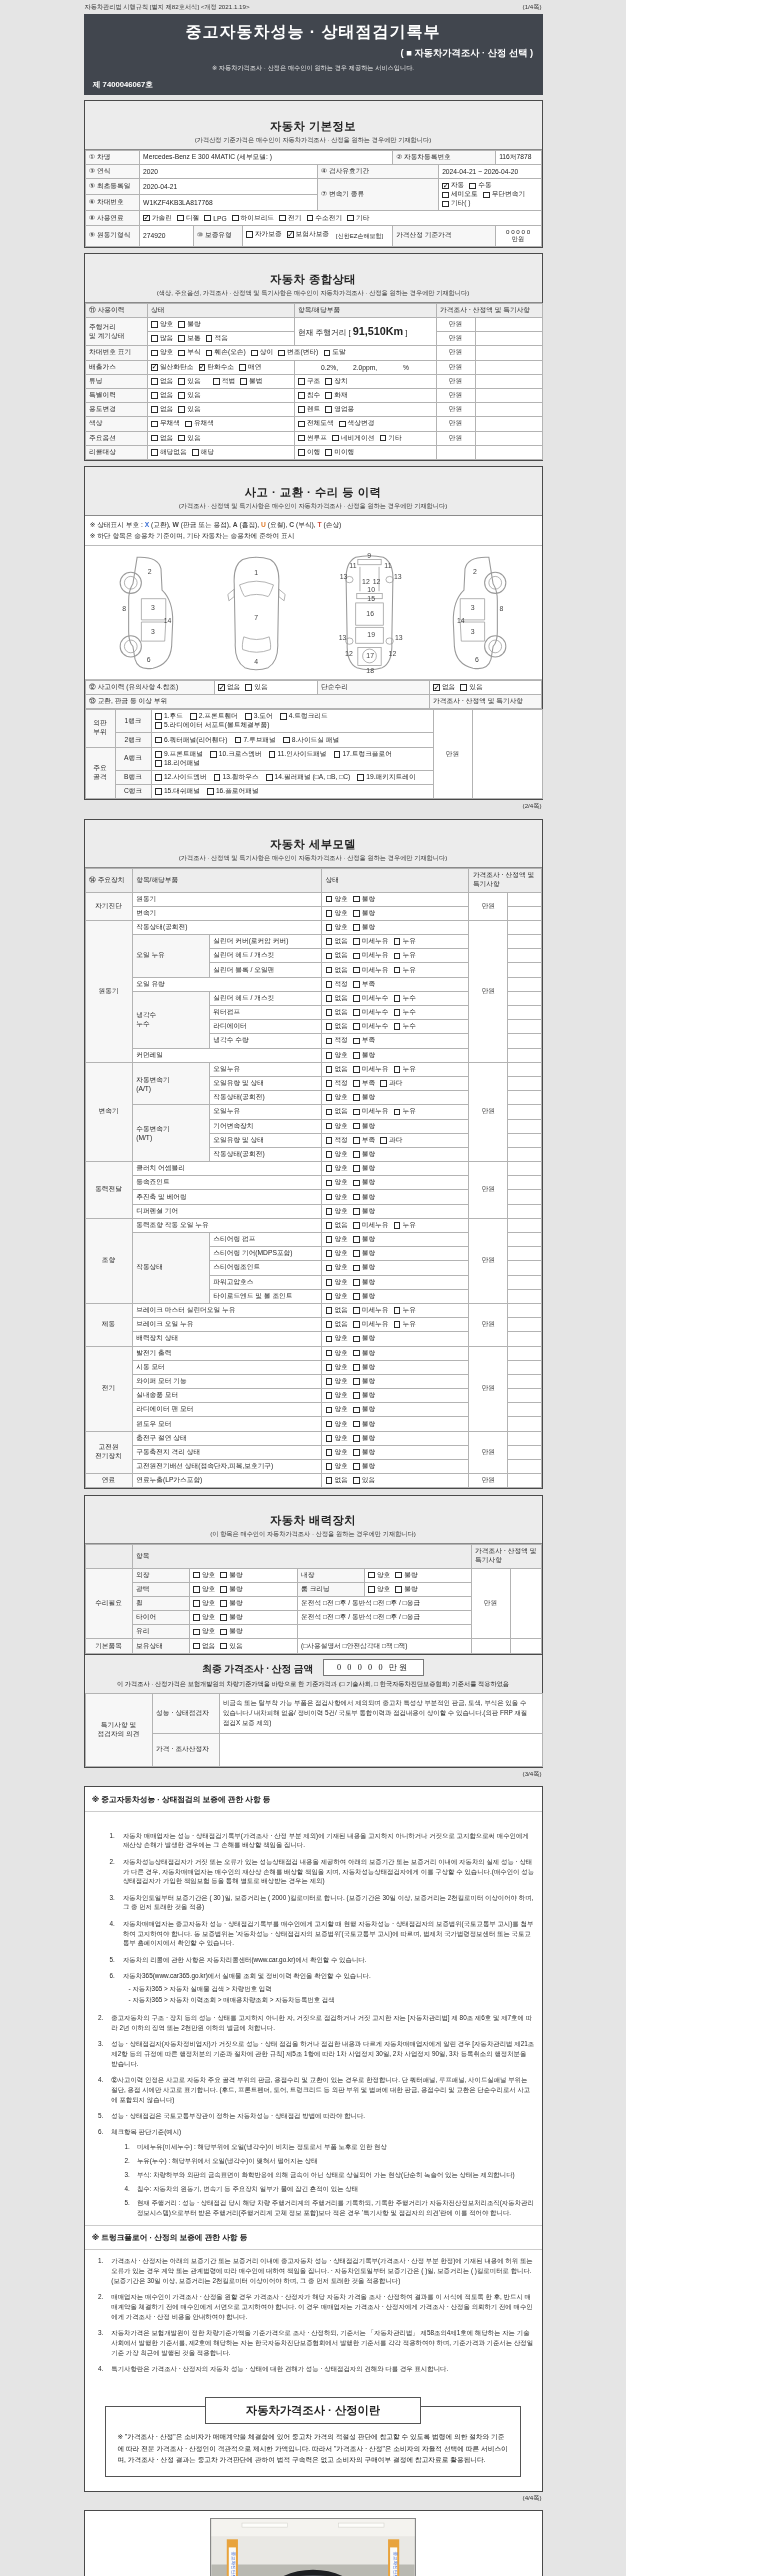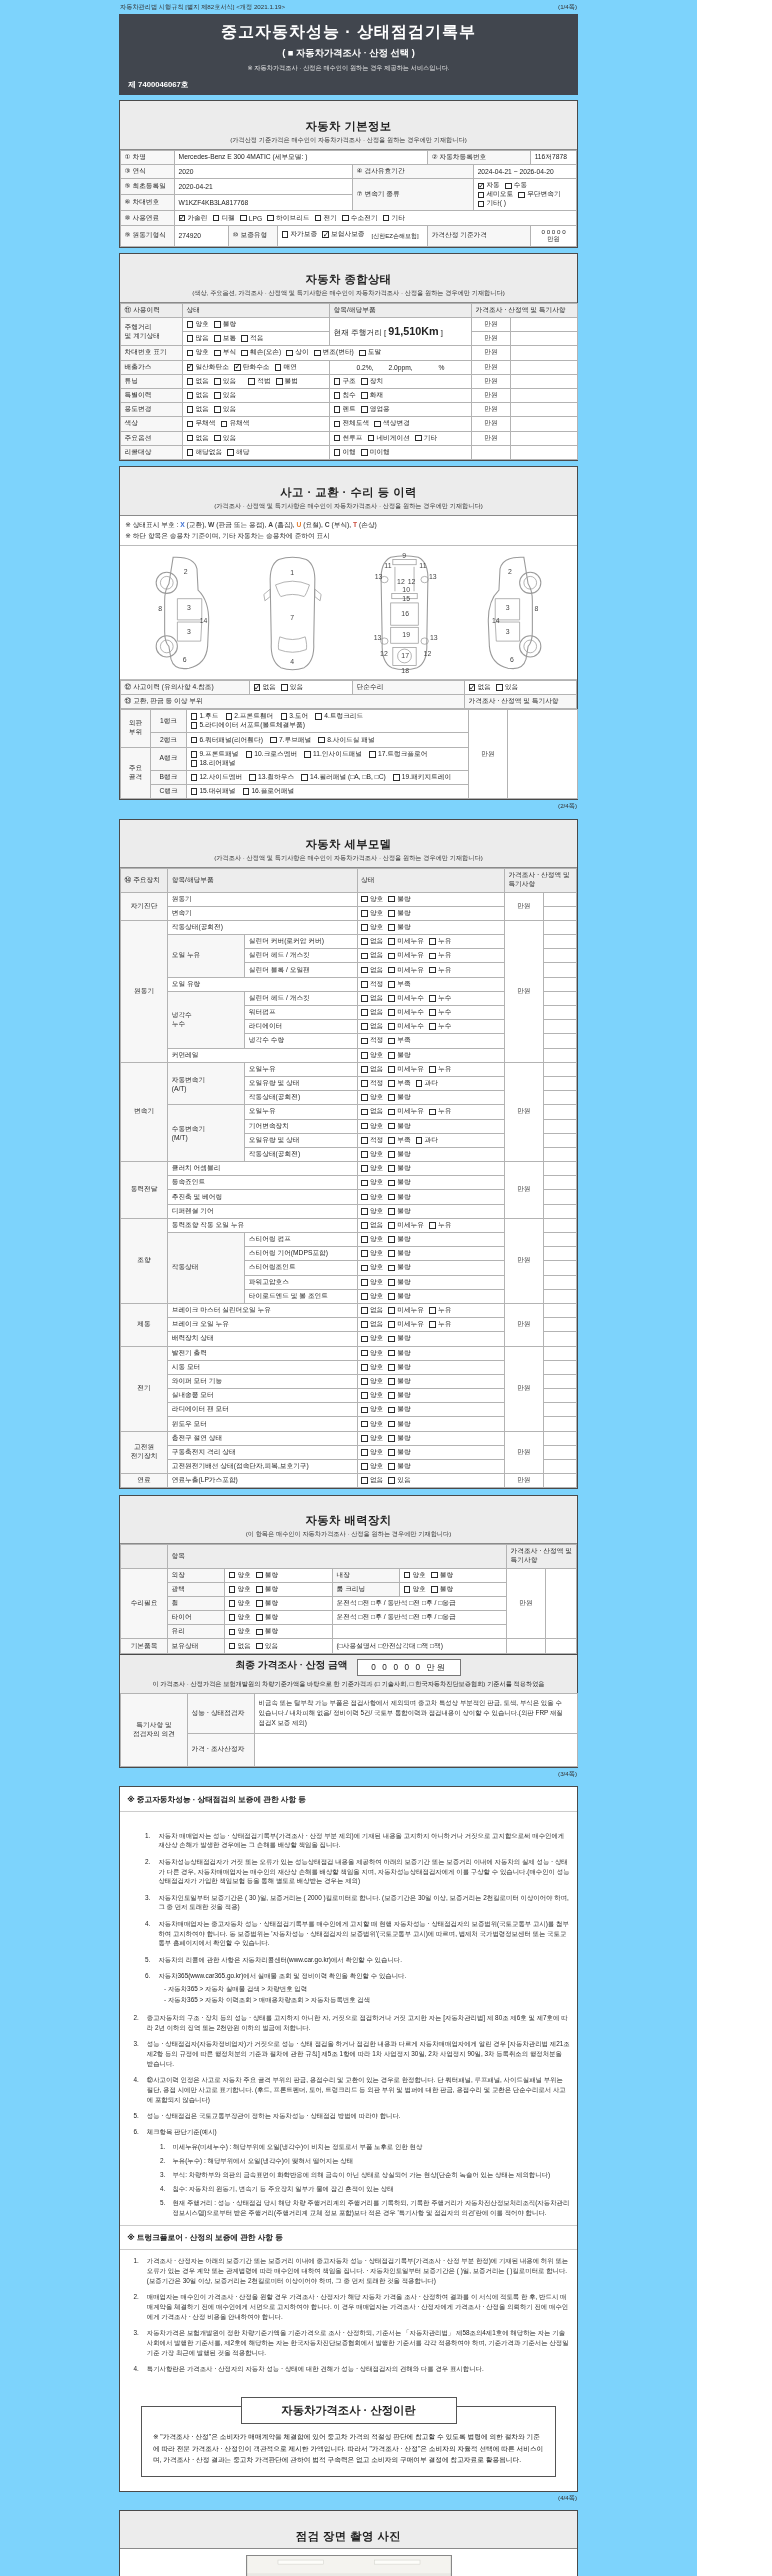--- a/index.html
+++ b/index.html
@@ -1,24 +1,24 @@
 <!DOCTYPE html>
 <html style="font-size:8.2px"><head>
 <meta charset="utf-8">
 <style>
   * { margin:0; padding:0; box-sizing:border-box; }
   body { font-family:"Liberation Sans","DejaVu Sans",sans-serif; background:#ffffff; color:#222; }
-  .page { width:697px; height:2576px; overflow:hidden; background:#7dd3fc; position:relative; }
+  .page { width:626px; height:2576px; overflow:hidden; background:#e5e5e5; position:relative; }
   .col { width:459px; margin:0 auto; }
 
   .metaline { display:flex; justify-content:space-between; font-size:6.2px; color:#333; padding:3.1px 1px 2.1px 1px; }
 
   .banner { background:#41464e; color:#fff; padding:8.2px 9.3px 5.2px 9.3px; }
   .banner .t1 { text-align:center; font-size:16px; font-weight:bold; letter-spacing:1px; }
-  .banner .t2 { text-align:center; font-size:9.3px; font-weight:bold; margin-top:4.1px; }
+  .banner .t2 { text-align:right; font-size:9.3px; font-weight:bold; margin-top:4.1px; }
   .banner .t3 { text-align:center; font-size:6.2px; color:#e8e8e8; margin-top:3.1px; }
   .banner .docno { font-size:7.7px; font-weight:bold; margin-top:7.2px; }
 
   .secbox { border:1px solid #4a4a4a; margin-top:5.2px; background:#fff; }
   .sechead { background:#ececec; border-bottom:0.5px solid #8a8a8a; padding:4.6px 3.1px 4.1px 3.1px; }
   .sechead .st { text-align:center; font-size:11.3px; font-weight:bold; letter-spacing:0.5px;margin-top:13px; }
   .sechead .ss { text-align:center; font-size:6.2px; color:#333; margin-top:2.1px; }
 
   table { border-collapse:collapse; width:100%; table-layout:fixed; }
   td, th { border:0.5px solid #b3b3b3; font-size:6.7px; padding:2.1px 3.6px; vertical-align:middle; word-break:keep-all; }
@@ -41,21 +41,21 @@
 
   .diagrams { display:flex; justify-content:space-around; align-items:center; padding:5.2px 3.1px; border-bottom:0.5px solid #bbb; }
   .diagrams svg { display:block; }
   .dg-line { fill:none; stroke:#9a9a9a; stroke-width:2; }
   .dg-thin { fill:none; stroke:#9a9a9a; stroke-width:1.4; }
   .dg-num { font-size:13px; fill:#444; font-family:"Liberation Sans",sans-serif; }
 
   .marker { text-align:right; font-size:6.2px; color:#333; padding:2.1px 1px; }
 
   .finalband { background:#ececec; border-top:1px solid #4a4a4a; padding:4.1px 5.2px; text-align:center; }
-  .finalband .row1 { display:flex; justify-content:center; align-items:flex-start; gap:9.3px; }
+  .finalband .row1 { display:flex; justify-content:center; align-items:flex-end; gap:9.3px;font-family:Liberation Serif, serif; }
   .finalband .fp-label { font-size:9.8px; font-weight:bold; }
   .finalband .fp-value { border:0.5px solid #777; background:#fff; padding:2.1px 13.4px; font-size:8.2px; letter-spacing:2.1px; }
   .finalband .fp-note { font-size:6.2px; margin-top:3.6px; color:#222; }
 
   .notices { padding:2.1px 0 5.2px 0; }
   .nhead { font-size:7.7px; font-weight:bold; padding:6.2px 7.2px; border-bottom:0.5px solid #ccc; }
   .nitem { display:flex; font-size:6.4px; line-height:1.55; padding:3.1px 7.2px 3.1px 13.4px; color:#222; }
   .nitem .nn { flex:0 0 13.4px; }
   .nitem.inner { padding-left:25px; }
   .nitem .nt { flex:1; }
@@ -1418,23 +1418,20 @@
             <div class="pricebox-title">자동차가격조사 · 산정이란</div>
             <div class="pricebox-text">※ "가격조사 · 산정"은 소비자가 매매계약을 체결함에 있어 중고차 가격의 적절성 판단에 참고할 수 있도록 법령에 의한 절차와 기준에 따라 전문 가격조사 · 산정인이 객관적으로 제시한 가액입니다. 따라서 "가격조사 · 산정"은 소비자의 자율적 선택에 따른 서비스이며, 가격조사 · 산정 결과는 중고차 가격판단에 관하여 법적 구속력은 없고 소비자의 구매여부 결정에 참고자료로 활용됩니다.</div>
           </div>
         </div>
       </div>
     </div>
 
     <div class="marker">(4/4쪽)</div>
 
     <div class="secbox">
-      <div class="sechead">
-        <div class="st">점검 장면 촬영 사진</div>
-      </div>
       <div class="photos">
 
         <svg class="photo" viewBox="0 0 400 278">
           <rect x="0" y="0" width="400" height="90" fill="#e9e8e4"></rect>
           <rect x="0" y="0" width="400" height="34" fill="#f4f3ef"></rect>
           <rect x="60" y="8" width="90" height="8" fill="#fdfdfa" stroke="#cfcfc8"></rect>
           <rect x="250" y="8" width="90" height="8" fill="#fdfdfa" stroke="#cfcfc8"></rect>
           <rect x="0" y="90" width="400" height="188" fill="#b9b9b2"></rect>
           <rect x="0" y="120" width="400" height="158" fill="#a7a7a0"></rect>
           <rect x="30" y="40" width="22" height="190" fill="#e8a33d"></rect>

